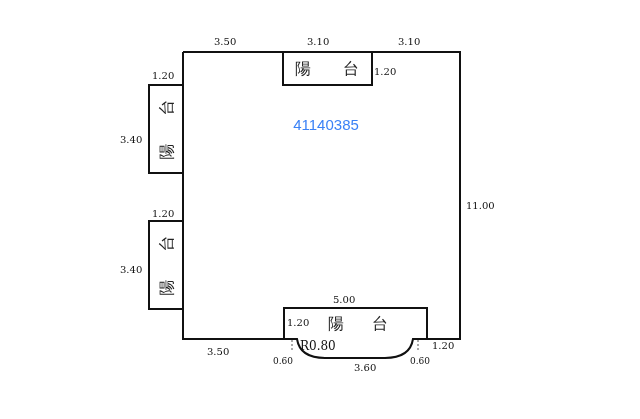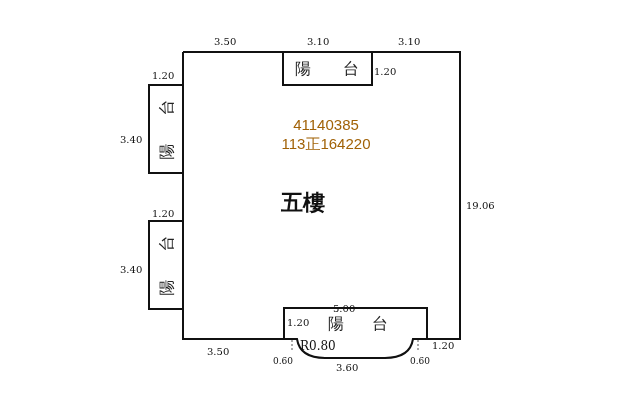--- a/index.html
+++ b/index.html
@@ -1,21 +1,21 @@
 <!DOCTYPE html>
 <html><head>
   <meta charset="utf-8">
   <style>
     html, body { margin: 0; padding: 0; background: #ffffff; }
     body { width: 640px; height: 419px; position: relative; overflow: hidden; }
     .plan { position: absolute; left: 0; top: 0; width: 640px; height: 419px; }
     .txt { position: absolute; white-space: nowrap; color: #222; }
     .hand { font-family: "DejaVu Serif", serif; font-size: 10px; color: #111; }
     .label-cjk { font-family: "DejaVu Sans", sans-serif; font-size: 16px; color: #222; letter-spacing: 2px; }
-    .code { font-family: "Liberation Sans", sans-serif; font-size: 15px; color: #a16207; text-align: center; }
+    .code { font-family: "Liberation Sans", sans-serif; font-size: 15px; color: #3b82f6; text-align: center; }
     .floor { font-family: "DejaVu Serif", serif; font-weight: bold; font-size: 22px; color: #111; }
     .wm { font-family: "DejaVu Sans", sans-serif; font-size: 13px; color: #333; }
   </style>
 </head>
 <body>
 
 <div class="plan">
   <svg width="640" height="419" viewBox="0 0 640 419" xmlns="http://www.w3.org/2000/svg">
     <g fill="none" stroke="#111" stroke-width="2">
 
@@ -48,38 +48,36 @@
   
   <span class="txt label-cjk" style="left:158px;top:232px;transform:rotate(-90deg);">台</span>
   <span class="txt label-cjk" style="left:158px;top:276px;transform:rotate(-90deg);">陽</span>
 
   
   <span class="txt label-cjk" style="left:328px;top:314px;">陽</span>
   <span class="txt label-cjk" style="left:372px;top:314px;">台</span>
 
   
   <div class="txt code" style="left:262px;top:116px;width:128px;">41140385</div>
-  <div class="txt code" style="left:262px;top:135px;width:128px;">113正164220</div>
 
   
-  <span class="txt floor" style="left:281px;top:188px;">五樓</span>
 
   
 
   
   <span class="txt hand" style="left:214px;top:36px;">3.50</span>
   <span class="txt hand" style="left:307px;top:36px;">3.10</span>
   <span class="txt hand" style="left:398px;top:36px;">3.10</span>
   <span class="txt hand" style="left:374px;top:66px;">1.20</span>
   <span class="txt hand" style="left:152px;top:70px;">1.20</span>
   <span class="txt hand" style="left:120px;top:134px;">3.40</span>
   <span class="txt hand" style="left:152px;top:208px;">1.20</span>
   <span class="txt hand" style="left:120px;top:264px;">3.40</span>
-  <span class="txt hand" style="left:466px;top:200px;">19.06</span>
-  <span class="txt hand" style="left:333px;top:303px;">5.00</span>
+  <span class="txt hand" style="left:466px;top:200px;">11.00</span>
+  <span class="txt hand" style="left:333px;top:294px;">5.00</span>
   <span class="txt hand" style="left:287px;top:317px;">1.20</span>
   <span class="txt hand" style="left:207px;top:346px;">3.50</span>
   <span class="txt hand" style="left:432px;top:340px;">1.20</span>
   <span class="txt hand" style="left:273px;top:356px;font-size:9px;">0.60</span>
   <span class="txt hand" style="left:410px;top:356px;font-size:9px;">0.60</span>
   <span class="txt hand" style="left:300px;top:339px;font-size:12px;">R0.80</span>
-  <span class="txt hand" style="left:336px;top:362px;">3.60</span>
+  <span class="txt hand" style="left:354px;top:362px;">3.60</span>
 </div>
 
 </body></html>

